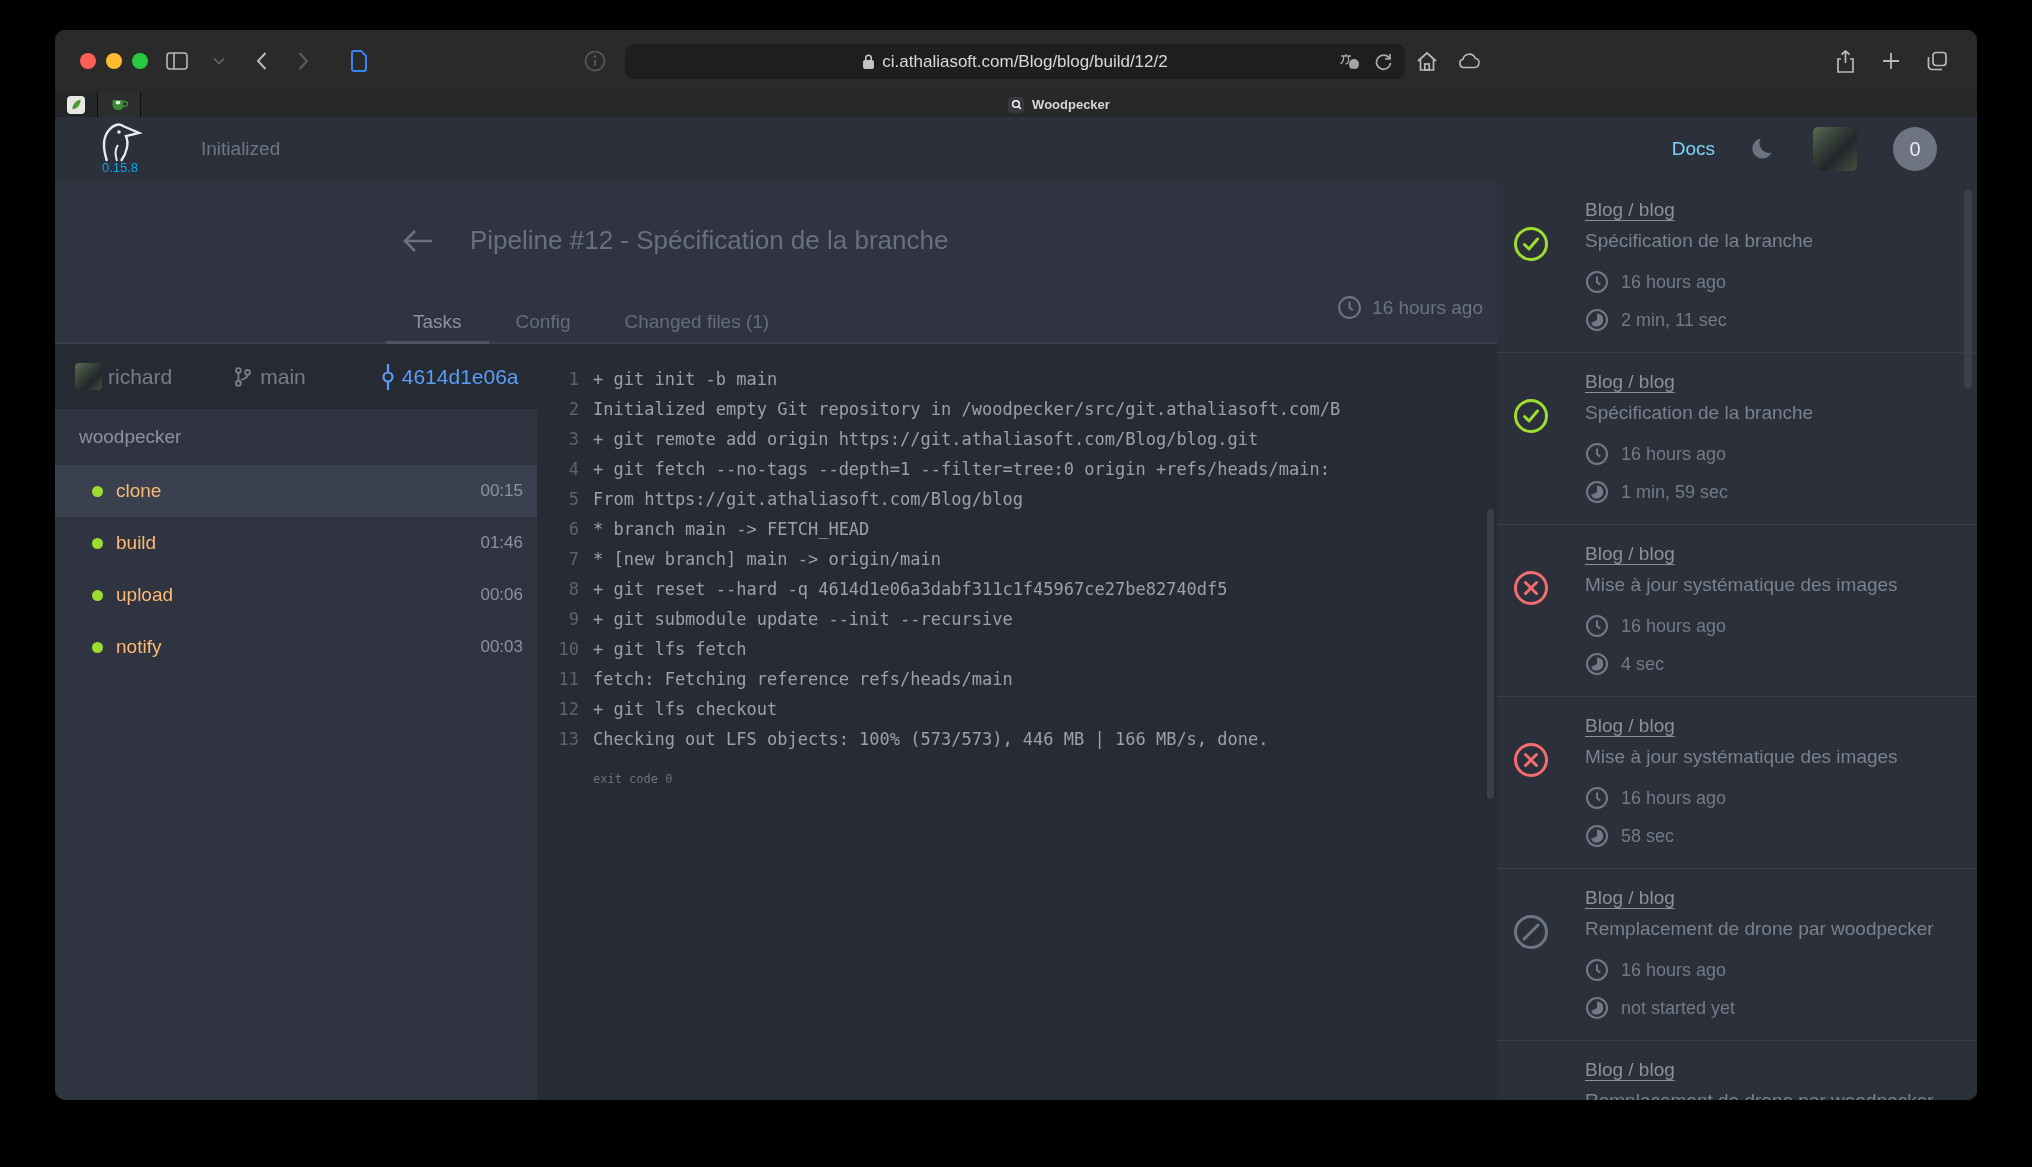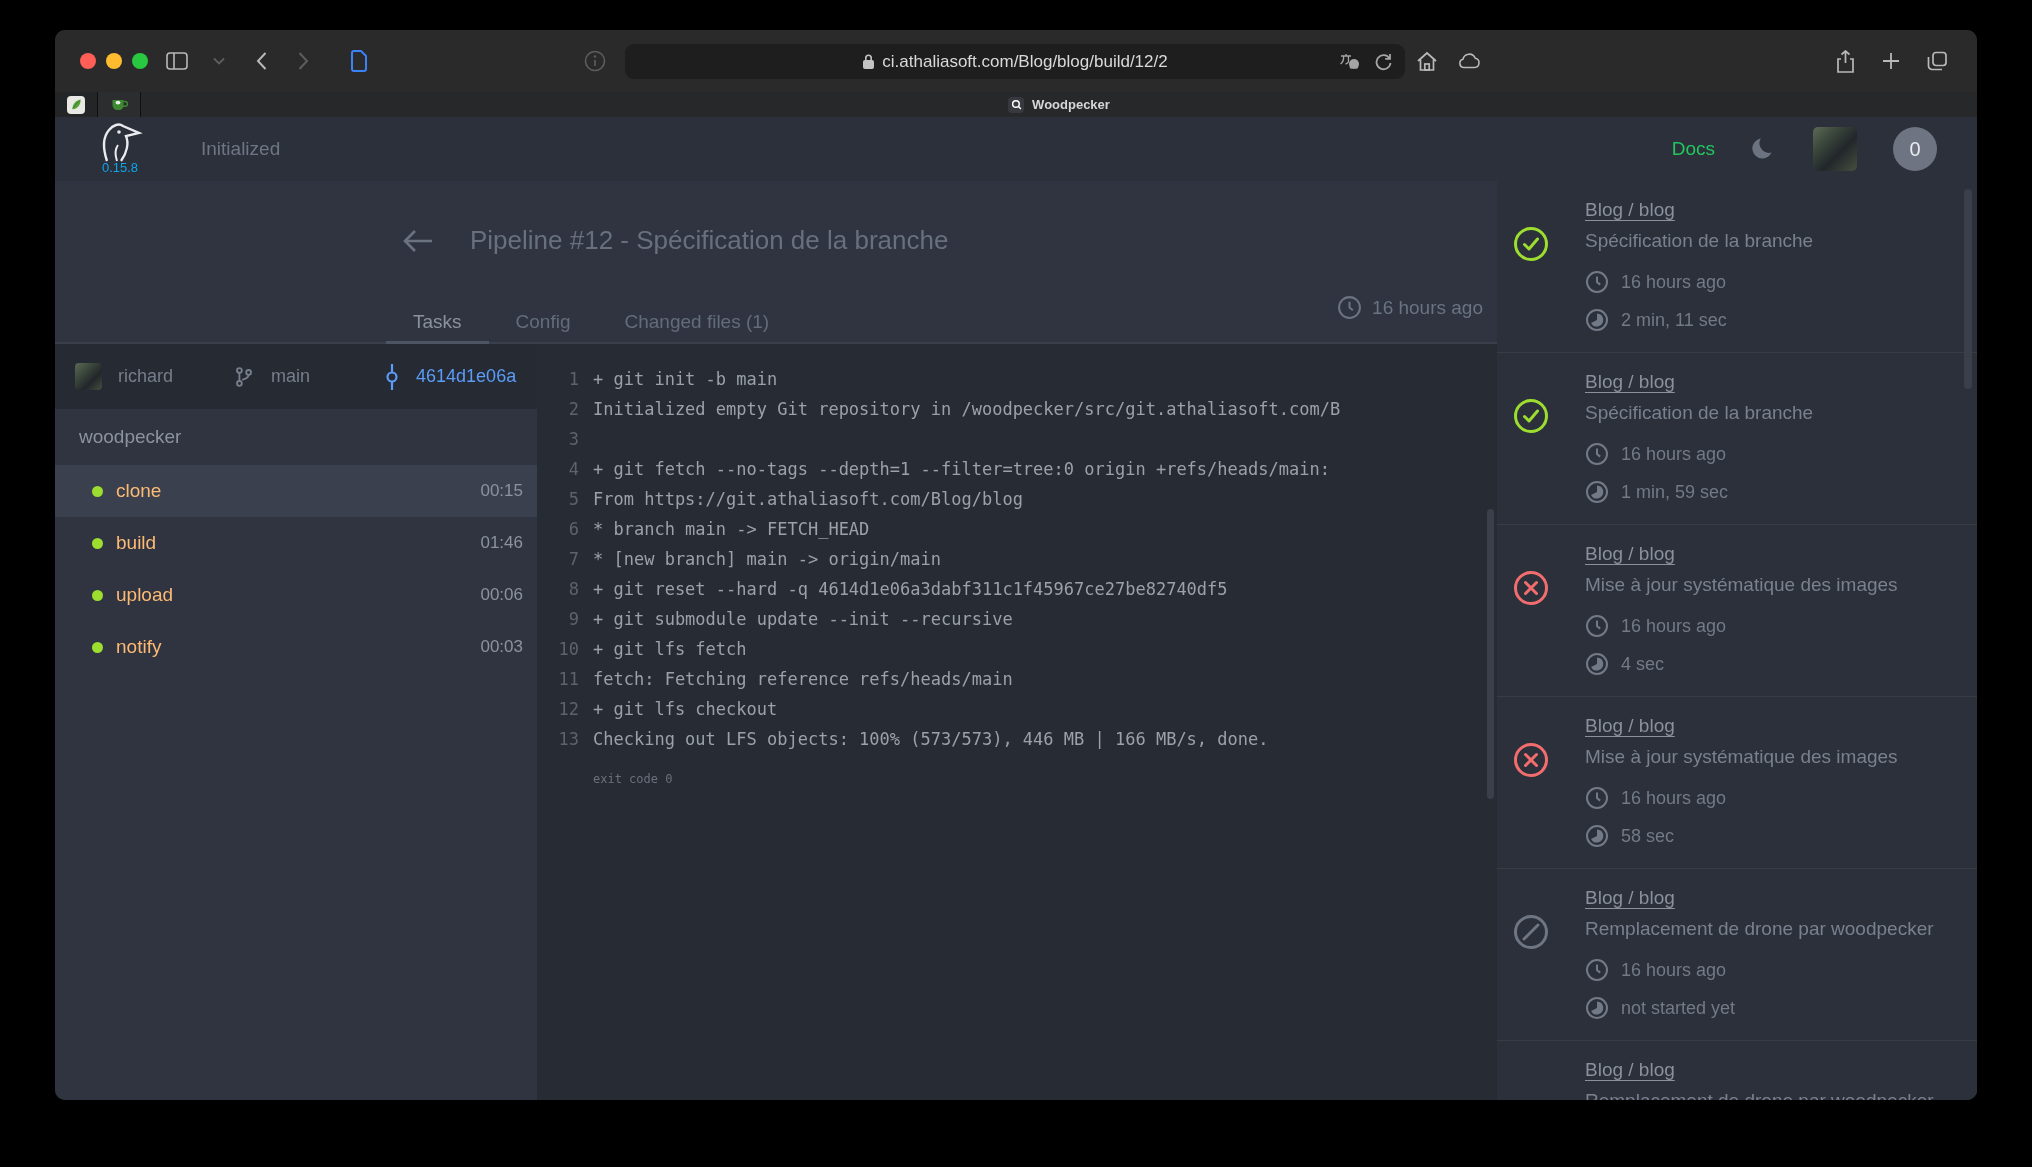--- a/index.html
+++ b/index.html
@@ -31,21 +31,21 @@
   .favicon-wp { width:16px; height:16px; border-radius:4px; background:#36393f; display:flex; align-items:center; justify-content:center; }
   .leaf-bg { width:18px; height:18px; background:#e8e8e4; border-radius:4px; display:flex; align-items:center; justify-content:center; }
 
   
   .app { position:absolute; top:87px; left:0; right:0; bottom:0; background:#2f3440; }
   .app-header { position:absolute; top:0; left:0; right:0; height:64px; background:#2b303b; }
   .logo-wrap { position:absolute; left:36px; top:4px; width:58px; text-align:center; }
   .version { color:#0ea5e9; font-size:13px; display:block; margin-top:-3px; }
   .nav-left { position:absolute; left:146px; top:0; height:64px; display:flex; align-items:center; color:#6f7683; font-size:19px; }
   .nav-right { position:absolute; right:40px; top:0; height:64px; display:flex; align-items:center; gap:36px; }
-  .docs { color:#22c55e; font-size:19px; }
+  .docs { color:#7dd3fc; font-size:19px; }
   .avatar { width:44px; height:44px; border-radius:5px;
             background:linear-gradient(135deg,#5c6a55 0%,#364138 35%,#22262b 60%,#46503f 100%); }
   .badge { width:44px; height:44px; border-radius:50%; background:#6e7481; color:#e9ebee; font-size:20px;
            display:flex; align-items:center; justify-content:center; }
 
   .app-body { position:absolute; top:64px; left:0; right:0; bottom:0; }
   .left-col { position:absolute; left:0; top:0; width:1442px; bottom:0; }
 
   
   .title-band { position:absolute; left:0; right:0; top:0; height:163px; }
@@ -55,21 +55,21 @@
   .tabs-row { position:absolute; left:0; right:0; top:121px; height:42px; border-bottom:2px solid rgba(255,255,255,0.06); }
   .tabs-inner { position:absolute; left:331px; display:flex; }
   .tab { padding:0 27px; height:40px; display:flex; align-items:center; color:#646c7a; font-size:19px; position:relative; }
   .tab.active { color:#8b919d; }
   .tab.active::after { content:""; position:absolute; left:0; right:0; bottom:-2px; height:3px; background:#4d5564; }
   .band-time { position:absolute; right:14px; top:114px; display:flex; align-items:center; gap:10px; color:#6b7380; font-size:19px; }
 
   
   .steps-panel { position:absolute; left:0; top:163px; width:482px; bottom:0; }
   .meta-band { height:65px; background:#262a33; display:flex; align-items:center; padding:0 20px; gap:14px; }
-  .meta-item { display:flex; align-items:center; gap:16px; color:#777e8b; font-size:18px; }
+  .meta-item { display:flex; align-items:center; gap:6px; color:#777e8b; font-size:21px; }
   .mini-avatar { width:27px; height:27px; border-radius:4px;
                  background:linear-gradient(135deg,#5c6a55 0%,#364138 40%,#22262b 65%,#46503f 100%); }
   .meta-branch { margin-left:46px; }
   .meta-commit { margin-left:60px; color:var(--commit-blue); }
   .group-label { height:56px; display:flex; align-items:center; padding-left:24px; color:#8d939e; font-size:19px; }
   .step-row { height:52px; display:flex; align-items:center; padding:0 14px 0 37px; }
   .step-row.selected { background:#3a404d; }
   .step-dot { width:11px; height:11px; border-radius:50%; background:var(--status-green); margin-right:13px; }
   .step-name { color:#fdba74; font-size:19px; }
   .step-time { margin-left:auto; color:#8d939e; font-size:17px; }
@@ -361,20 +361,21 @@
     <span class="lt">+ git init -b main</span>
   </div>
 
   <div class="log-line">
     <span class="ln">2</span>
     <span class="lt">Initialized empty Git repository in /woodpecker/src/git.athaliasoft.com/B</span>
   </div>
 
   <div class="log-line">
     <span class="ln">3</span>
+    <span class="lt">+ git remote add origin https://git.athaliasoft.com/Blog/blog.git</span>
   </div>
 
   <div class="log-line">
     <span class="ln">4</span>
     <span class="lt">+ git fetch --no-tags --depth=1 --filter=tree:0 origin +refs/heads/main:</span>
   </div>
 
   <div class="log-line">
     <span class="ln">5</span>
     <span class="lt">From https://git.athaliasoft.com/Blog/blog</span>

